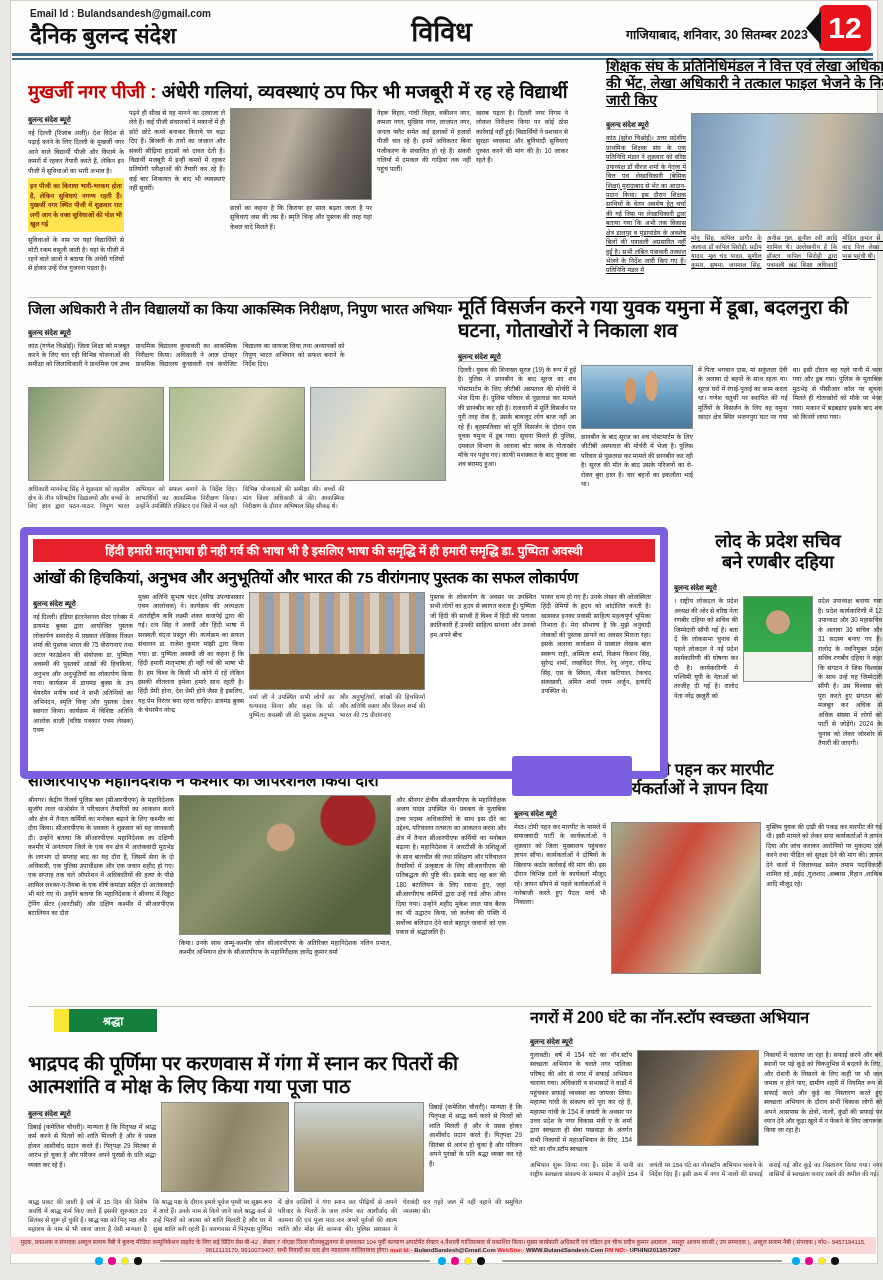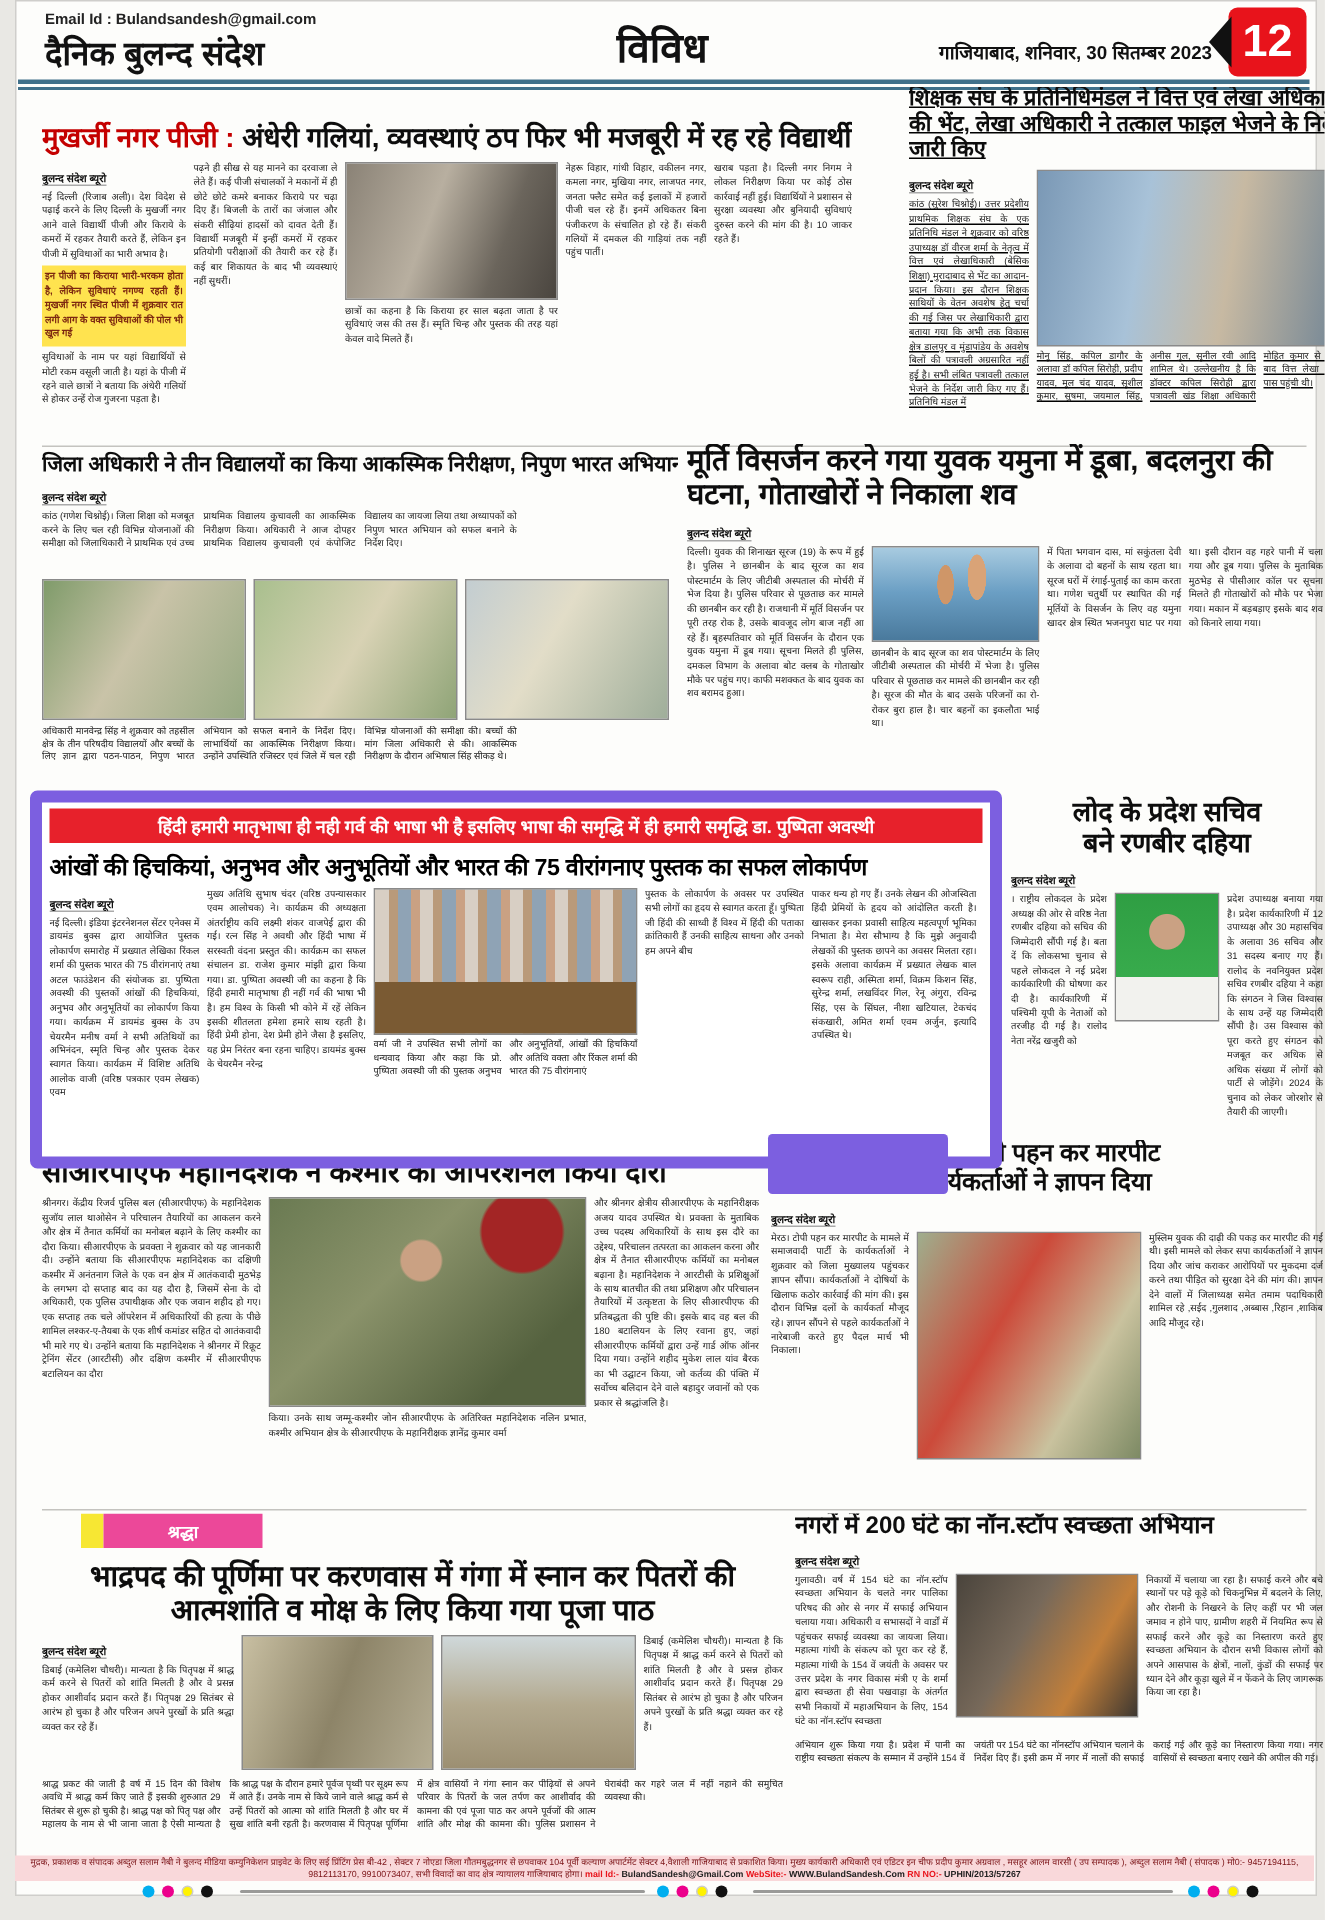--- a/index.html
+++ b/index.html
@@ -59,40 +59,40 @@
       linear-gradient(180deg,#2f9e43,#3cb251); }
   .ph-priests { background:linear-gradient(110deg,#c8bfa2,#8d8468 50%,#b5ad93); }
   .ph-river { background:linear-gradient(180deg,#cfd8da,#b3a98e 52%,#9c8f72); }
   .ph-drain { background:linear-gradient(120deg,#4a443c,#77695a 38%,#c27f3a 70%,#3e3831); }
 
   
   .pg-hl { font-size:18.5px; white-space:nowrap; }
   .teach-hl { font-size:14.5px; }
   .dist-hl { font-size:14px; white-space:nowrap; }
   .yam-hl { font-size:19.5px; }
-  .crpf-hl { font-size:19px; white-space:nowrap; }
+  .crpf-hl { font-size:16px; white-space:nowrap; }
   .sp-hl { font-size:16.5px; }
   .rld-hl { font-size:18px; text-align:center; }
   .shr-hl { font-size:19.5px; }
   .swa-hl { font-size:16px; }
 
   .yellow-box { background:#ffe34f; color:#7d2810; font-weight:bold; font-size:6.4px; line-height:1.5;
                 padding:3px 2px; text-align:justify; margin:3px 0; }
 
   .purple-box { position:absolute; left:20px; top:527px; width:648px; height:252px;
                 border:8px solid #7c5fe0; border-radius:5px; background:#fff; overflow:hidden; padding:4px 5px; z-index:5; }
   .red-banner { background:#e7212b; color:#fff; font-weight:bold; font-size:12px; text-align:center;
                 padding:3px 4px; white-space:nowrap; overflow:hidden; }
   .book-hl { font-size:15.5px; font-weight:bold; white-space:nowrap; overflow:hidden; margin-top:4px; letter-spacing:-0.2px; }
   .purple-patch { position:absolute; left:512px; top:756px; width:120px; height:40px; background:#7c5fe0;
                   border-radius:3px; z-index:6; }
 
   .banner-row { display:flex; height:23px; margin-left:26px; margin-right:4px; }
   .y-chip { width:15px; background:#f7e733; }
-  .r-chip { width:106px; background:#ec4899; color:#fff; font-weight:bold; font-size:11.5px;
+  .r-chip { width:88px; background:#15803d; color:#fff; font-weight:bold; font-size:11.5px;
             display:flex; align-items:center; justify-content:center; }
   .b-chip { flex:1; background:#b9d3e6; color:#143a63; font-weight:bold; font-size:13px;
             display:flex; align-items:center; justify-content:center; }
 
   
   .footer-strip { position:absolute; left:10px; top:1237px; width:866px; height:17px; background:#f9d8da;
                   font-size:5.9px; line-height:1.4; color:#7a1216; padding:1px 6px; text-align:center; overflow:hidden; }
   .flabel { color:#e8131b; font-weight:bold; }
   .fval { color:#222; font-weight:bold; }
   .regmarks { position:absolute; left:10px; top:1256px; width:866px; height:10px; }
@@ -266,21 +266,21 @@
 
   <div class="purple-patch"></div>
 
   <div class="hr-sep" style="top:1006px;"></div>
 
   <div class="art" style="left:28px;top:1009px;width:494px;height:224px;">
     <div class="banner-row">
       <div class="y-chip"></div>
       <div class="r-chip">श्रद्धा</div>
     </div>
-    <div class="hl shr-hl" style="margin-top:8px;text-align:center;">भाद्रपद की पूर्णिमा पर करणवास में गंगा में स्नान कर पितरों की आत्मशांति व मोक्ष के लिए किया गया पूजा पाठ</div>
+    <div class="hl shr-hl" style="margin-top:20px;">भाद्रपद की पूर्णिमा पर करणवास में गंगा में स्नान कर पितरों की आत्मशांति व मोक्ष के लिए किया गया पूजा पाठ</div>
     <div class="cols" style="margin-top:4px;height:92px;">
       <div class="col" style="width:128px;">
         <span class="byline">बुलन्द संदेश ब्यूरो</span>
         <p class="bt">डिबाई (कमेलिश चौधरी)। मान्यता है कि पितृपक्ष में श्राद्ध कर्म करने से पितरों को शांति मिलती है और वे प्रसन्न होकर आशीर्वाद प्रदान करते हैं। पितृपक्ष 29 सितंबर से आरंभ हो चुका है और परिजन अपने पुरखों के प्रति श्रद्धा व्यक्त कर रहे हैं।</p>
       </div>
       <div class="photo ph-priests" style="width:128px;height:90px;"></div>
       <div class="photo ph-river" style="width:130px;height:90px;"></div>
       <div class="col" style="flex:1;">
         <p class="bt">डिबाई (कमेलिश चौधरी)। मान्यता है कि पितृपक्ष में श्राद्ध कर्म करने से पितरों को शांति मिलती है और वे प्रसन्न होकर आशीर्वाद प्रदान करते हैं। पितृपक्ष 29 सितंबर से आरंभ हो चुका है और परिजन अपने पुरखों के प्रति श्रद्धा व्यक्त कर रहे हैं।</p>
       </div>

